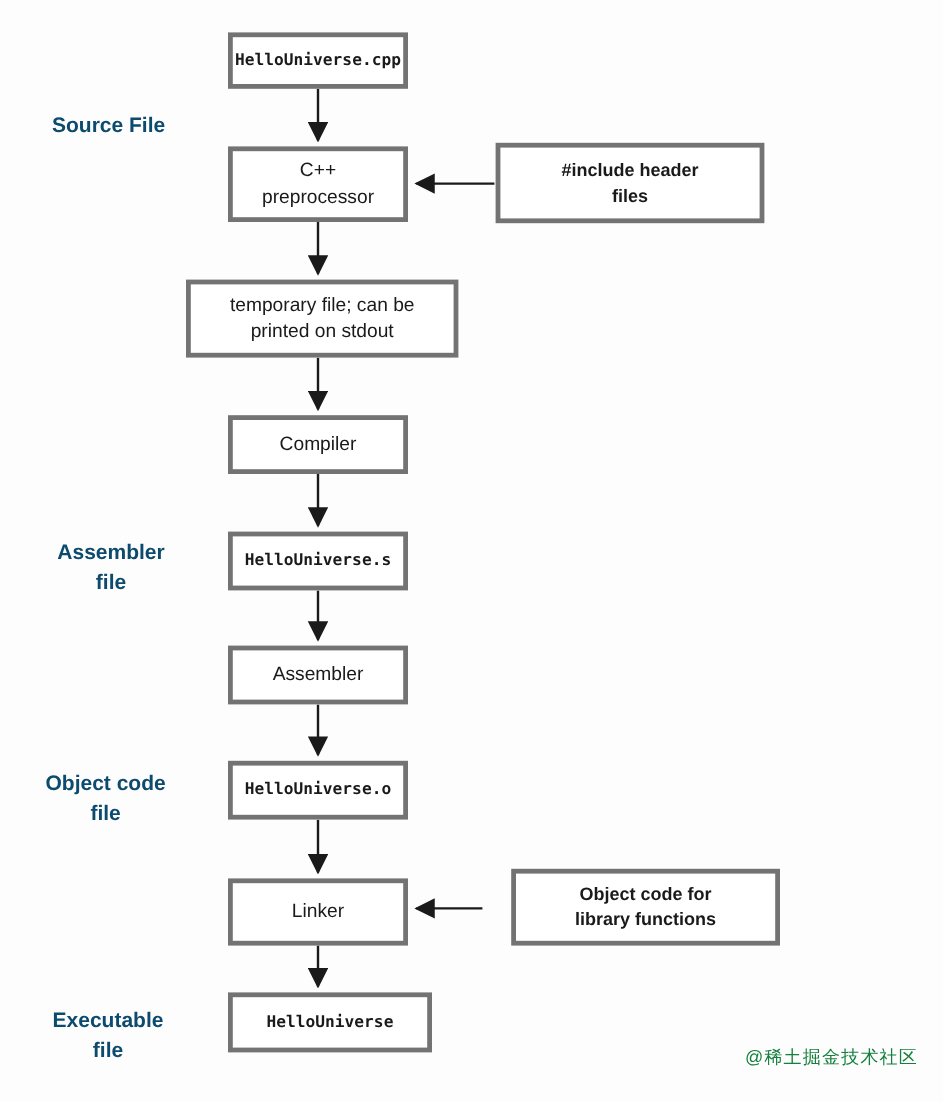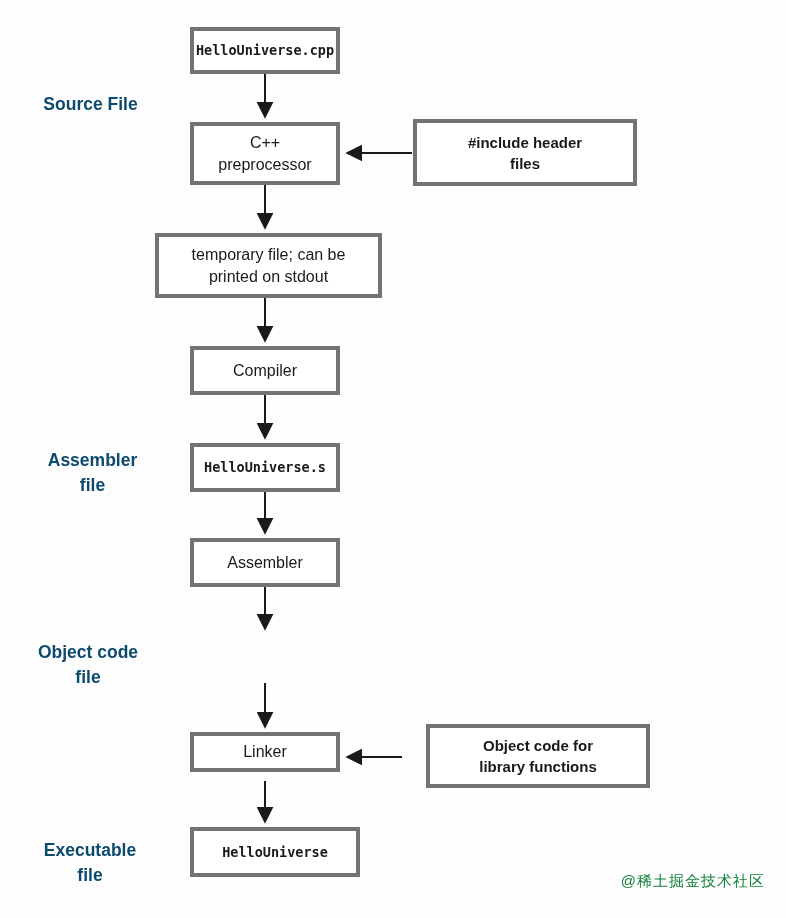--- a/index.html
+++ b/index.html
@@ -67,21 +67,21 @@
 
   
   #box-cpp          { left: 190px; top: 27px;  width: 150px; height: 47px; }
   #box-preprocessor { left: 190px; top: 122px; width: 150px; height: 63px; }
   #box-include      { left: 413px; top: 119px; width: 224px; height: 67px; }
   #box-temp         { left: 155px; top: 233px; width: 227px; height: 65px; }
   #box-compiler     { left: 190px; top: 346px; width: 150px; height: 49px; }
   #box-asm-s        { left: 190px; top: 443px; width: 150px; height: 49px; }
   #box-assembler    { left: 190px; top: 538px; width: 150px; height: 49px; }
   #box-obj-o        { left: 190px; top: 634px; width: 150px; height: 49px; }
-  #box-linker       { left: 190px; top: 732px; width: 150px; height: 40px; }
+  #box-linker       { left: 190px; top: 732px; width: 150px; height: 56px; }
   #box-libobj       { left: 403px; top: 724px; width: 224px; height: 64px; margin-left: 23px; }
   #box-exe          { left: 190px; top: 827px; width: 170px; height: 50px; }
 
   
   #label-source     { left: 18px; top: 92px;  width: 145px; }
   #label-assembler  { left: 20px; top: 448px; width: 145px; }
   #label-object     { left: 12px; top: 640px; width: 152px; }
   #label-executable { left: 15px; top: 838px; width: 150px; }
 </style>
 </head>
@@ -118,20 +118,21 @@
   <div id="box-cpp" class="box mono">HelloUniverse.cpp</div>
   <div id="box-preprocessor" class="box proc">C++
 preprocessor</div>
   <div id="box-include" class="box annot">#include header
 files</div>
   <div id="box-temp" class="box proc">temporary file; can be
 printed on stdout</div>
   <div id="box-compiler" class="box proc">Compiler</div>
   <div id="box-asm-s" class="box mono">HelloUniverse.s</div>
   <div id="box-assembler" class="box proc">Assembler</div>
+  <div id="box-obj-o" class="box mono">HelloUniverse.o</div>
   <div id="box-linker" class="box proc">Linker</div>
   <div id="box-libobj" class="box annot">Object code for
 library functions</div>
   <div id="box-exe" class="box mono">HelloUniverse</div>
 
   <div class="watermark">@稀土掘金技术社区</div>
 
 </div>
 
 </body></html>

